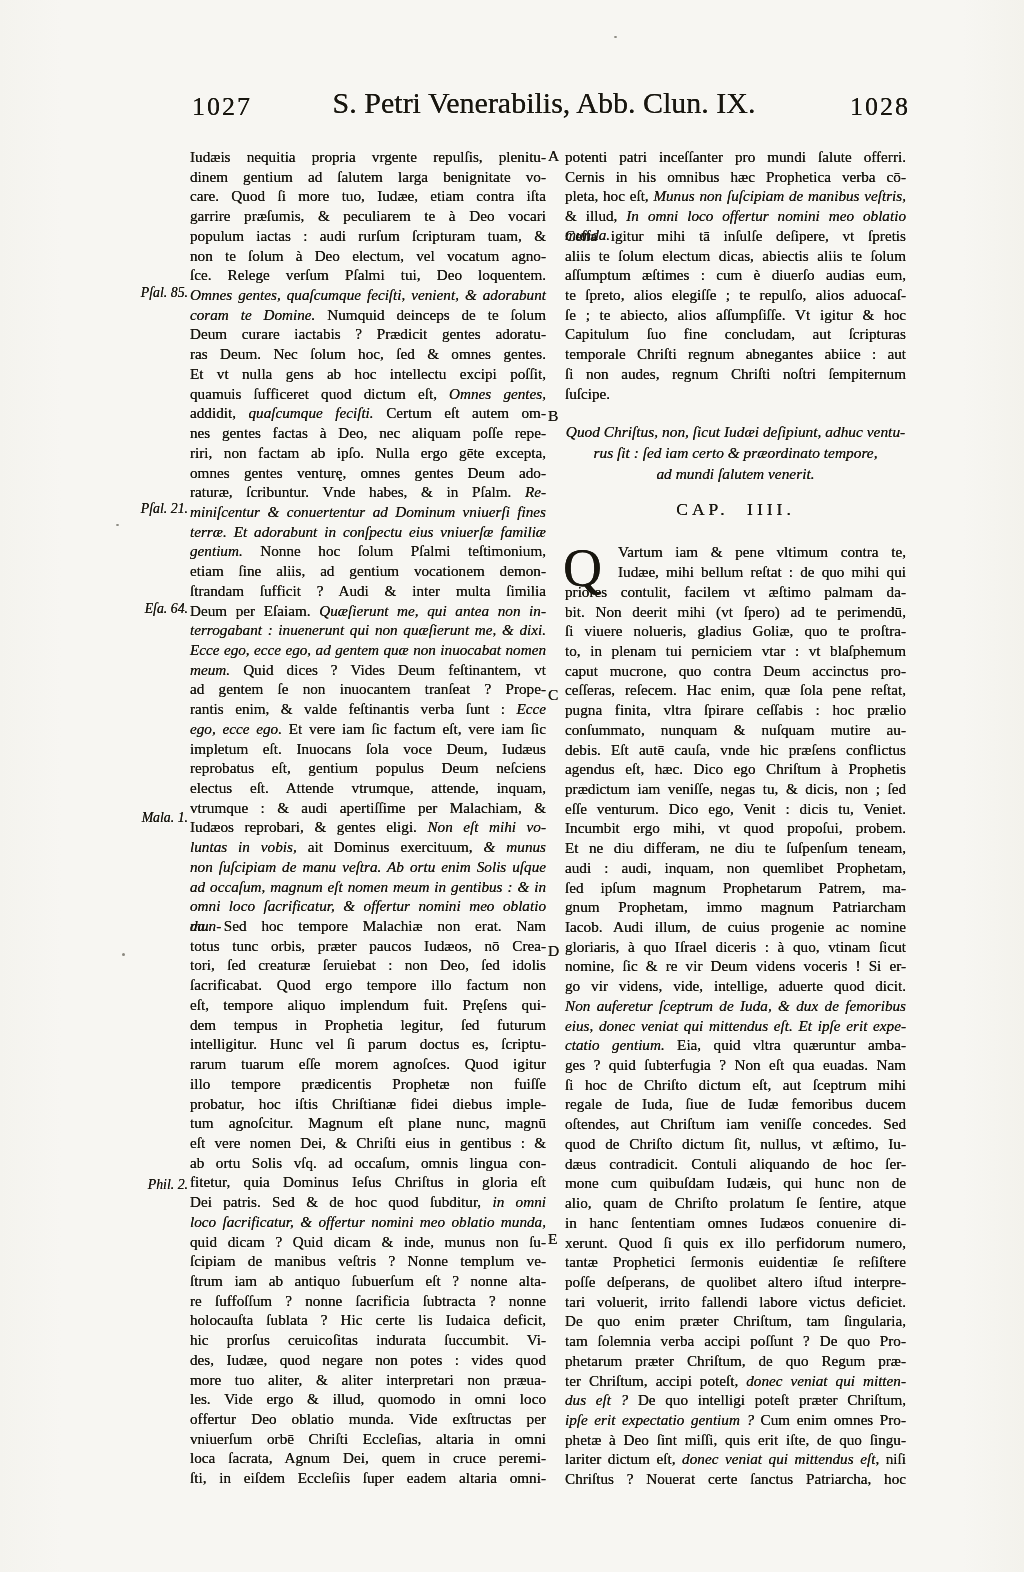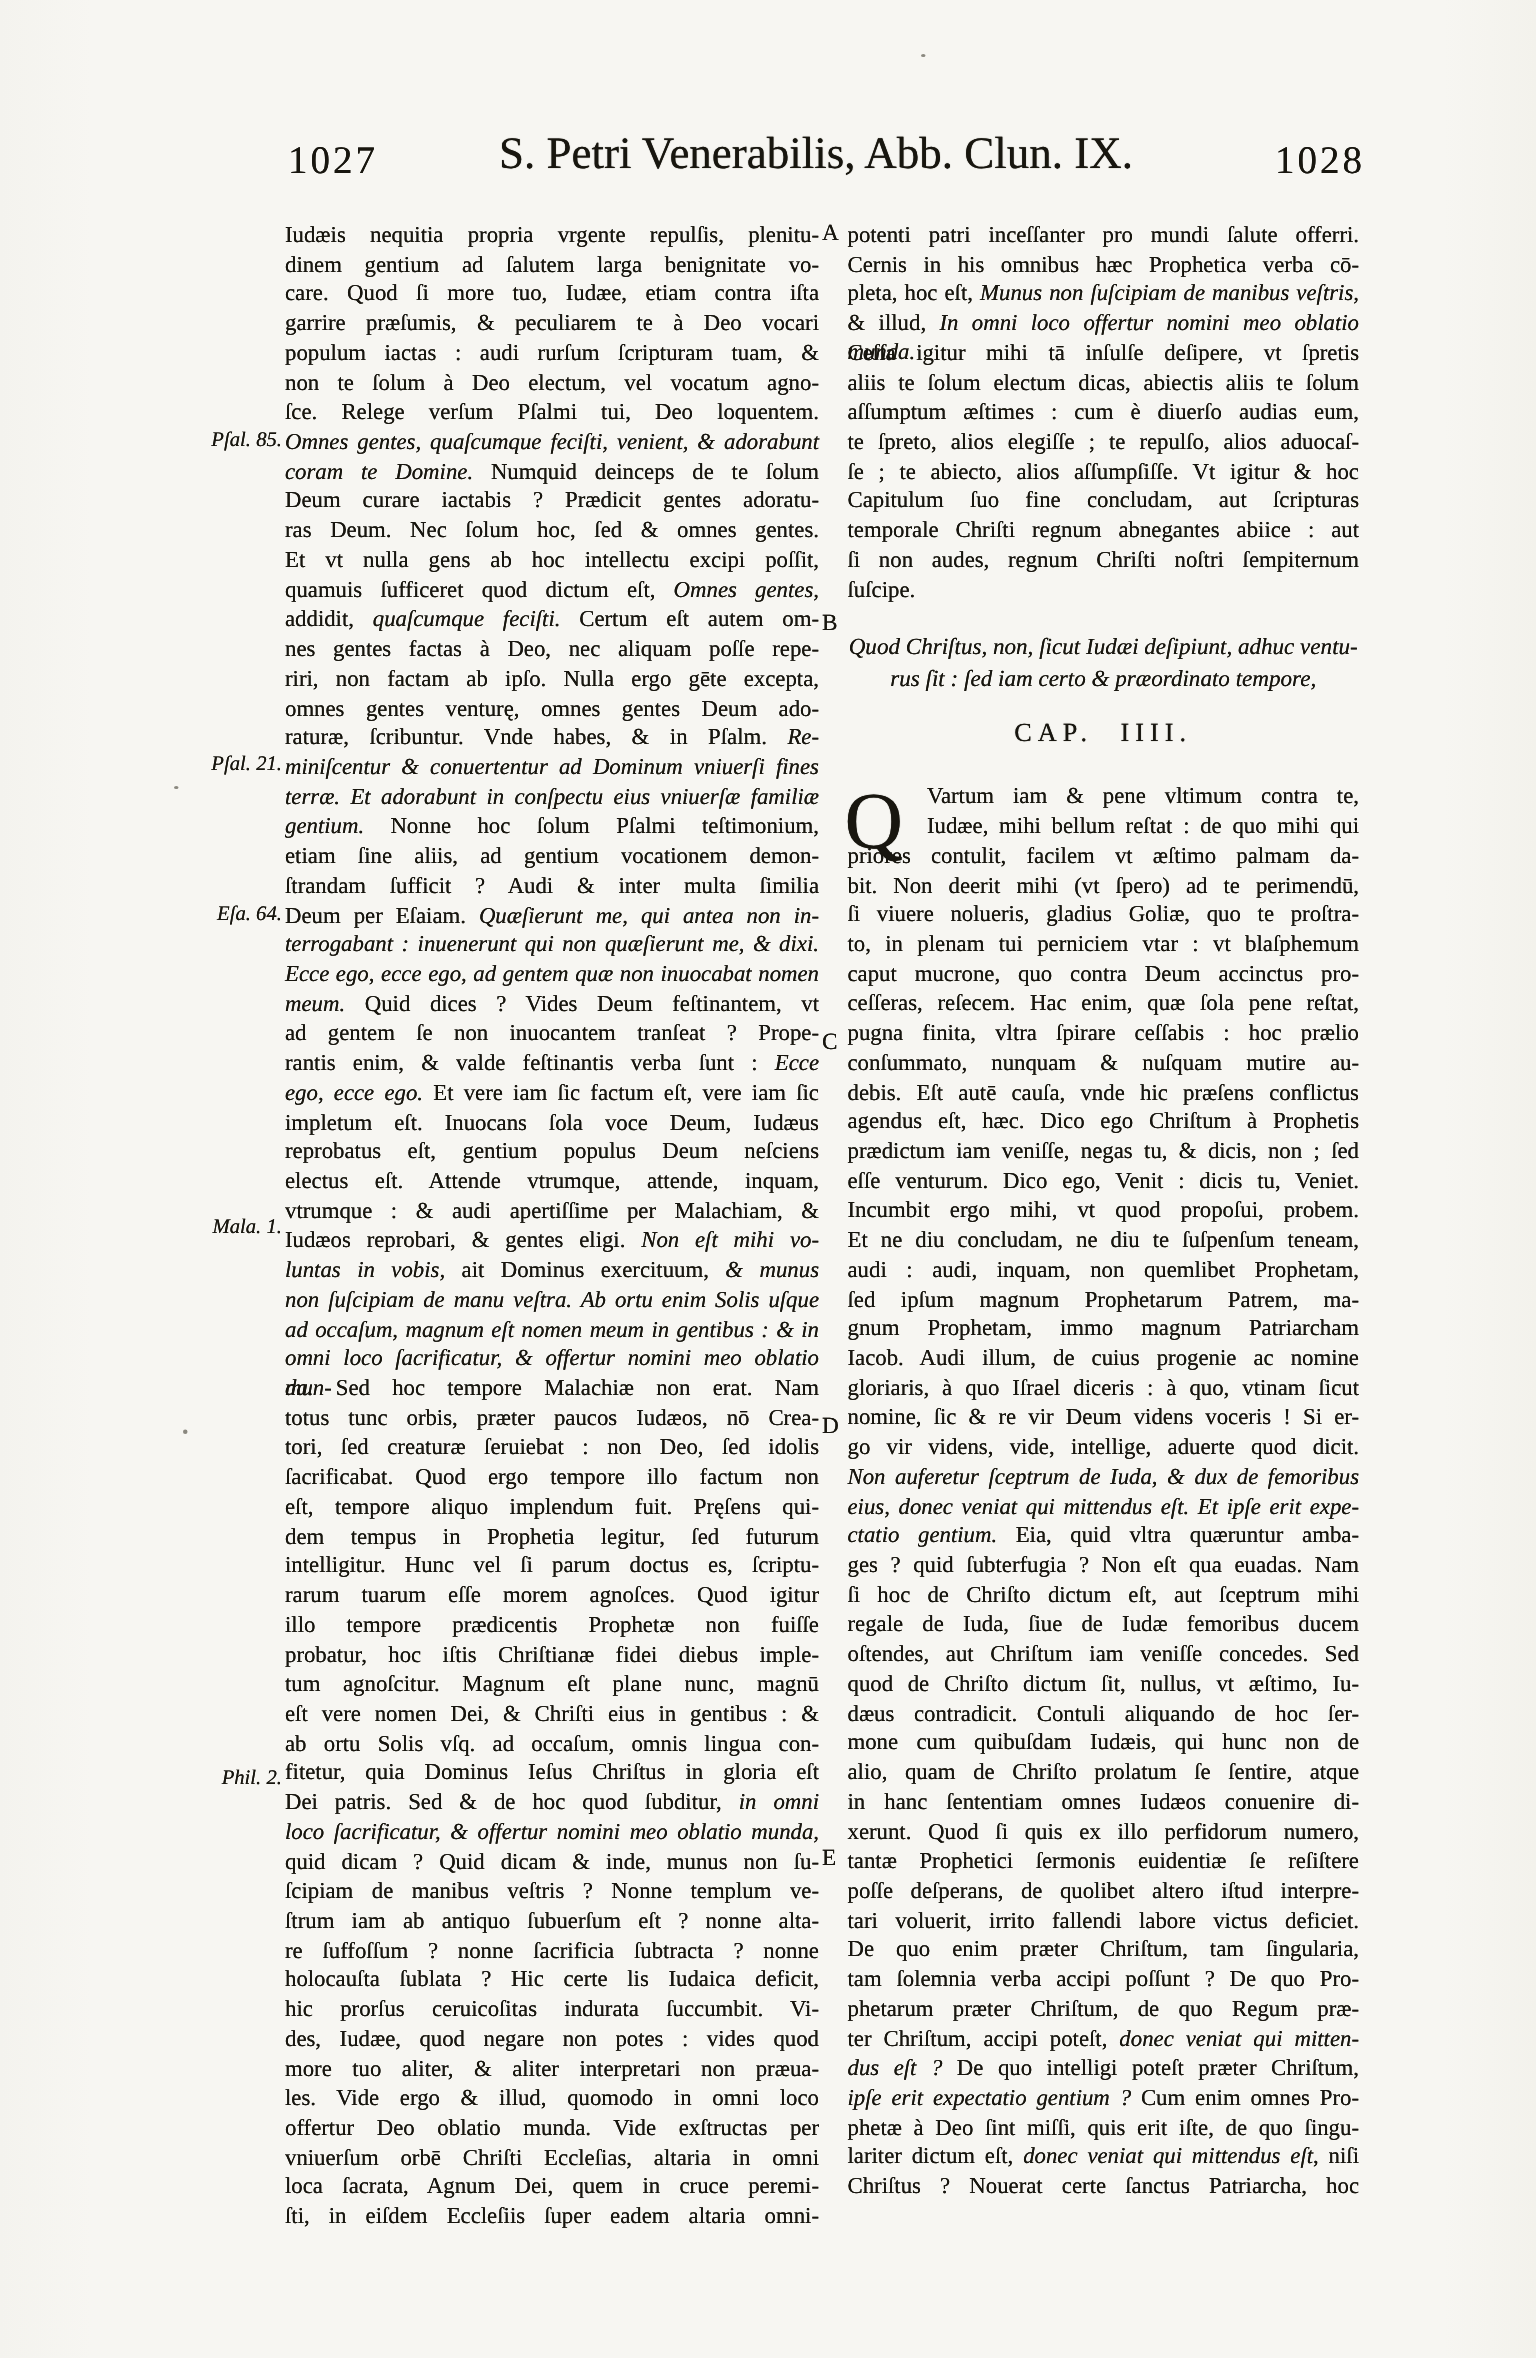--- a/index.html
+++ b/index.html
@@ -149,41 +149,42 @@
         <div class="line"><span>te ſpreto, alios elegiſſe ; te repulſo, alios aduocaſ-</span></div>
         <div class="line"><span>ſe ; te abiecto, alios aſſumpſiſſe. Vt igitur &amp; hoc</span></div>
         <div class="line"><span>Capitulum ſuo fine concludam, aut ſcripturas</span></div>
         <div class="line"><span>temporale Chriſti regnum abnegantes abiice : aut</span></div>
         <div class="line"><span>ſi non audes, regnum Chriſti noſtri ſempiternum</span></div>
         <div class="line endline"><span>ſuſcipe.</span></div>
       </div>
     <div id="chapter-heading">
         <div class="line"><span>Quod Chriſtus, non, ſicut Iudæi deſipiunt, adhuc ventu-</span></div>
         <div class="line"><span>rus ſit : ſed iam certo &amp; præordinato tempore,</span></div>
+        <div class="line"><span>ad mundi ſalutem venerit.</span></div>
       </div>
     <div id="chapter-label" class="line">CAP. IIII.</div>
     <div id="cap4-para">
       <span id="drop-cap">Q</span>
       <div id="part2">
           <div class="line cindent"><span>Vartum iam &amp; pene vltimum contra te,</span></div>
           <div class="line cindent"><span>Iudæe, mihi bellum reſtat : de quo mihi qui</span></div>
           <div class="line"><span>priores contulit, facilem vt æſtimo palmam da-</span></div>
           <div class="line"><span>bit. Non deerit mihi (vt ſpero) ad te perimendū,</span></div>
           <div class="line"><span>ſi viuere nolueris, gladius Goliæ, quo te proſtra-</span></div>
           <div class="line"><span>to, in plenam tui perniciem vtar : vt blaſphemum</span></div>
           <div class="line"><span>caput mucrone, quo contra Deum accinctus pro-</span></div>
           <div class="line"><span>ceſſeras, reſecem. Hac enim, quæ ſola pene reſtat,</span></div>
           <div class="line"><span>pugna finita, vltra ſpirare ceſſabis : hoc prælio</span></div>
           <div class="line"><span>conſummato, nunquam &amp; nuſquam mutire au-</span></div>
           <div class="line"><span>debis. Eſt autē cauſa, vnde hic præſens conflictus</span></div>
           <div class="line"><span>agendus eſt, hæc. Dico ego Chriſtum à Prophetis</span></div>
           <div class="line"><span>prædictum iam veniſſe, negas tu, &amp; dicis, non ; ſed</span></div>
           <div class="line"><span>eſſe venturum. Dico ego, Venit : dicis tu, Veniet.</span></div>
           <div class="line"><span>Incumbit ergo mihi, vt quod propoſui, probem.</span></div>
-          <div class="line"><span>Et ne diu concludam, ne diu te ſuſpenſum teneam,</span></div>
+          <div class="line"><span>Et ne diu differam, ne diu te ſuſpenſum teneam,</span></div>
           <div class="line"><span>audi : audi, inquam, non quemlibet Prophetam,</span></div>
           <div class="line"><span>ſed ipſum magnum Prophetarum Patrem, ma-</span></div>
           <div class="line"><span>gnum Prophetam, immo magnum Patriarcham</span></div>
           <div class="line"><span>Iacob. Audi illum, de cuius progenie ac nomine</span></div>
           <div class="line"><span>gloriaris, à quo Iſrael diceris : à quo, vtinam ſicut</span></div>
           <div class="line"><span>nomine, ſic &amp; re vir Deum videns voceris ! Si er-</span></div>
           <div class="line"><span>go vir videns, vide, intellige, aduerte quod dicit.</span></div>
           <div class="line"><i>Non auferetur ſceptrum de Iuda, &amp; dux de femoribus</i></div>
           <div class="line"><i>eius, donec veniat qui mittendus eſt. Et ipſe erit expe-</i></div>
           <div class="line"><i>ctatio gentium.</i><span> Eia, quid vltra quæruntur amba-</span></div>

